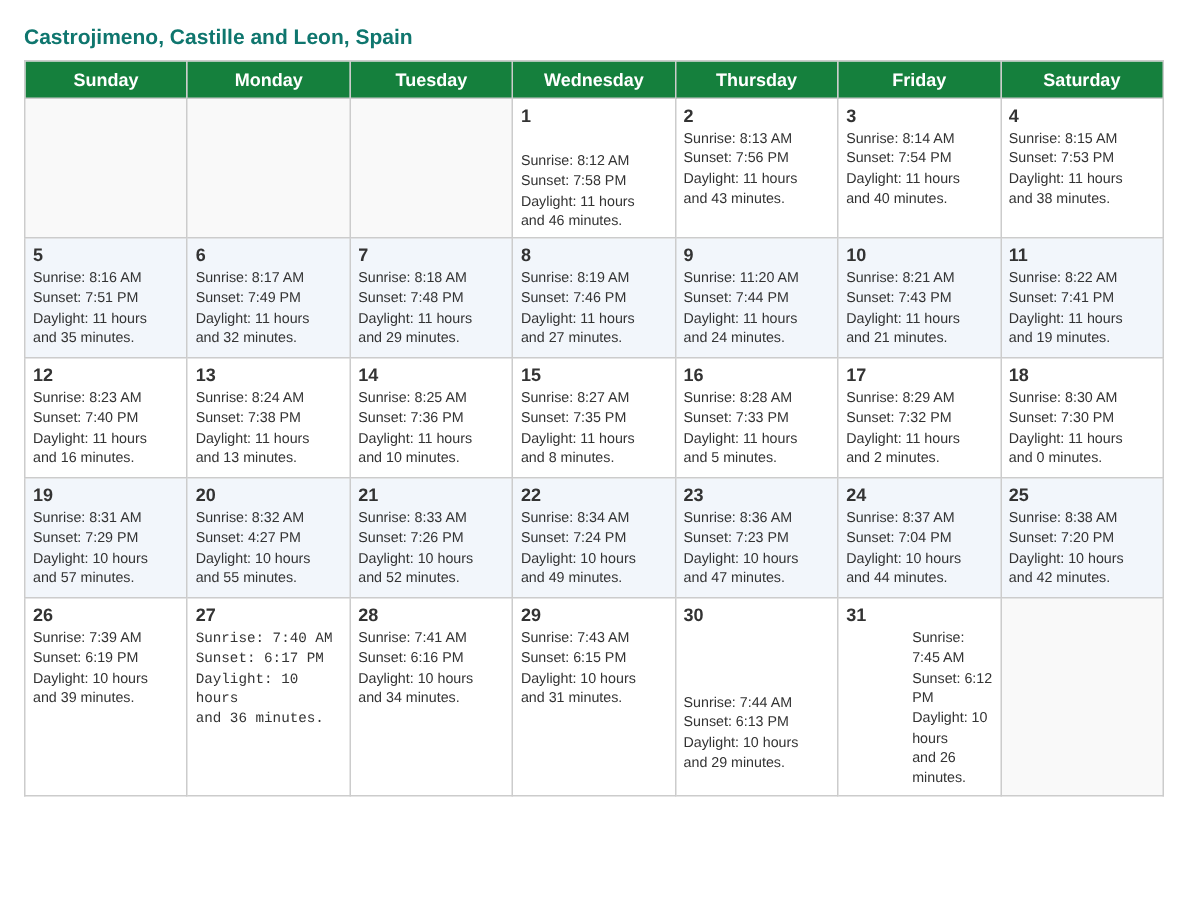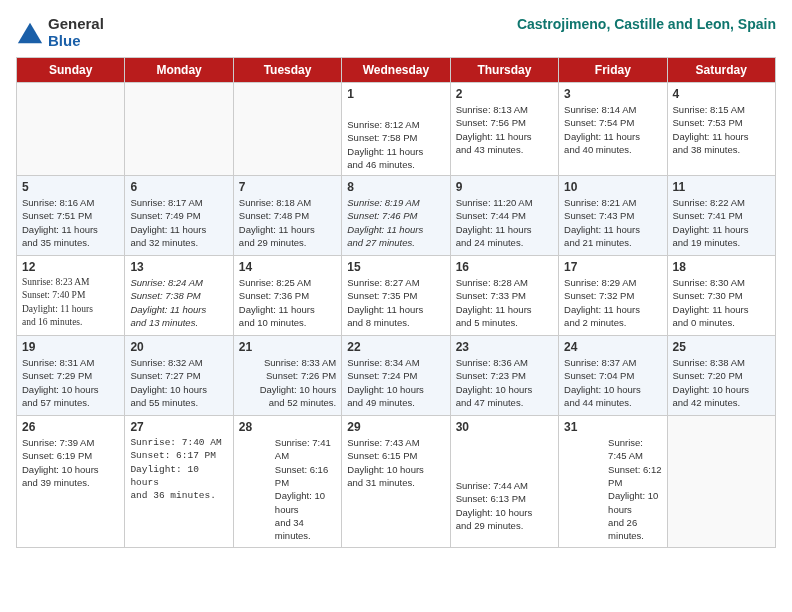--- a/index.html
+++ b/index.html
@@ -52,21 +52,21 @@
       font-size: 14px;
       color: #0f766e;
       font-weight: bold;
     }
     .calendar {
       width: 100%;
       border-collapse: collapse;
       border: 1px solid #ccc;
     }
     .calendar th {
-      background-color: #b91c1c;
+      background-color: #15803d;
       color: #fff;
       font-size: 12px;
       font-weight: bold;
       text-align: center;
       padding: 5px 4px;
       border: 1px solid #ccc;
     }
     .calendar td {
       width: calc(100% / 7);
       vertical-align: top;
@@ -92,29 +92,20 @@
       color: #333;
     }
     .row-even td {
       background: #f2f6fb;
     }
   </style>
 </head>
 <body>
 
 <div class="header">
-  <div class="logo">
-    <svg class="logo-icon" viewBox="0 0 30 30" xmlns="http://www.w3.org/2000/svg">
-      <polygon points="15,4 28,26 2,26" fill="#1a5fa8"></polygon>
-    </svg>
-    <div class="logo-text">
-      <span class="logo-general">General</span>
-      <span class="logo-blue">Blue</span>
-    </div>
-  </div>
   <div class="title-block">
     <div class="location-title">Castrojimeno, Castille and Leon, Spain</div>
   </div>
 </div>
 
 <table class="calendar">
   <thead>
     <tr>
     <th>Sunday</th>
         <th>Monday</th>
@@ -176,21 +167,21 @@
         </td>
         <td>
           <div class="day-number">7</div>
           <div class="day-info" style="white-space: pre-line;">Sunrise: 8:18 AM
 Sunset: 7:48 PM
 Daylight: 11 hours
 and 29 minutes.</div>
         </td>
         <td>
           <div class="day-number">8</div>
-          <div class="day-info" style="white-space: pre-line; font-style: italic;">Sunrise: 8:19 AM
+          <div class="day-info" style="white-space: pre-line;">Sunrise: 8:19 AM
 Sunset: 7:46 PM
 Daylight: 11 hours
 and 27 minutes.</div>
         </td>
         <td>
           <div class="day-number">9</div>
           <div class="day-info" style="white-space: pre-line;">Sunrise: 11:20 AM
 Sunset: 7:44 PM
 Daylight: 11 hours
 and 24 minutes.</div>
@@ -206,28 +197,28 @@
           <div class="day-number">11</div>
           <div class="day-info" style="white-space: pre-line;">Sunrise: 8:22 AM
 Sunset: 7:41 PM
 Daylight: 11 hours
 and 19 minutes.</div>
         </td>
       </tr>
       <tr>
         <td>
           <div class="day-number">12</div>
-          <div class="day-info" style="white-space: pre-line; font-family: Liberation Serif, serif;">Sunrise: 8:23 AM
+          <div class="day-info" style="white-space: pre-line;">Sunrise: 8:23 AM
 Sunset: 7:40 PM
 Daylight: 11 hours
 and 16 minutes.</div>
         </td>
         <td>
           <div class="day-number">13</div>
-          <div class="day-info" style="white-space: pre-line; font-style: italic;">Sunrise: 8:24 AM
+          <div class="day-info" style="white-space: pre-line;">Sunrise: 8:24 AM
 Sunset: 7:38 PM
 Daylight: 11 hours
 and 13 minutes.</div>
         </td>
         <td>
           <div class="day-number">14</div>
           <div class="day-info" style="white-space: pre-line;">Sunrise: 8:25 AM
 Sunset: 7:36 PM
 Daylight: 11 hours
 and 10 minutes.</div>
@@ -265,27 +256,27 @@
         <td>
           <div class="day-number">19</div>
           <div class="day-info" style="white-space: pre-line;">Sunrise: 8:31 AM
 Sunset: 7:29 PM
 Daylight: 10 hours
 and 57 minutes.</div>
         </td>
         <td>
           <div class="day-number">20</div>
           <div class="day-info" style="white-space: pre-line;">Sunrise: 8:32 AM
-Sunset: 7:27 PM
+Sunset: 4:27 PM
 Daylight: 10 hours
 and 55 minutes.</div>
         </td>
         <td>
           <div class="day-number">21</div>
-          <div class="day-info" style="white-space: pre-line; text-align: right;">Sunrise: 8:33 AM
+          <div class="day-info" style="white-space: pre-line;">Sunrise: 8:33 AM
 Sunset: 7:26 PM
 Daylight: 10 hours
 and 52 minutes.</div>
         </td>
         <td>
           <div class="day-number">22</div>
           <div class="day-info" style="white-space: pre-line;">Sunrise: 8:34 AM
 Sunset: 7:24 PM
 Daylight: 10 hours
 and 49 minutes.</div>
@@ -322,21 +313,21 @@
         </td>
         <td>
           <div class="day-number">27</div>
           <div class="day-info" style="white-space: pre-line; font-family: Liberation Mono, monospace;">Sunrise: 7:40 AM
 Sunset: 6:17 PM
 Daylight: 10 hours
 and 36 minutes.</div>
         </td>
         <td>
           <div class="day-number">28</div>
-          <div class="day-info" style="white-space: pre-line; margin-left: 36px;">Sunrise: 7:41 AM
+          <div class="day-info" style="white-space: pre-line;">Sunrise: 7:41 AM
 Sunset: 6:16 PM
 Daylight: 10 hours
 and 34 minutes.</div>
         </td>
         <td>
           <div class="day-number">29</div>
           <div class="day-info" style="white-space: pre-line;">Sunrise: 7:43 AM
 Sunset: 6:15 PM
 Daylight: 10 hours
 and 31 minutes.</div>

